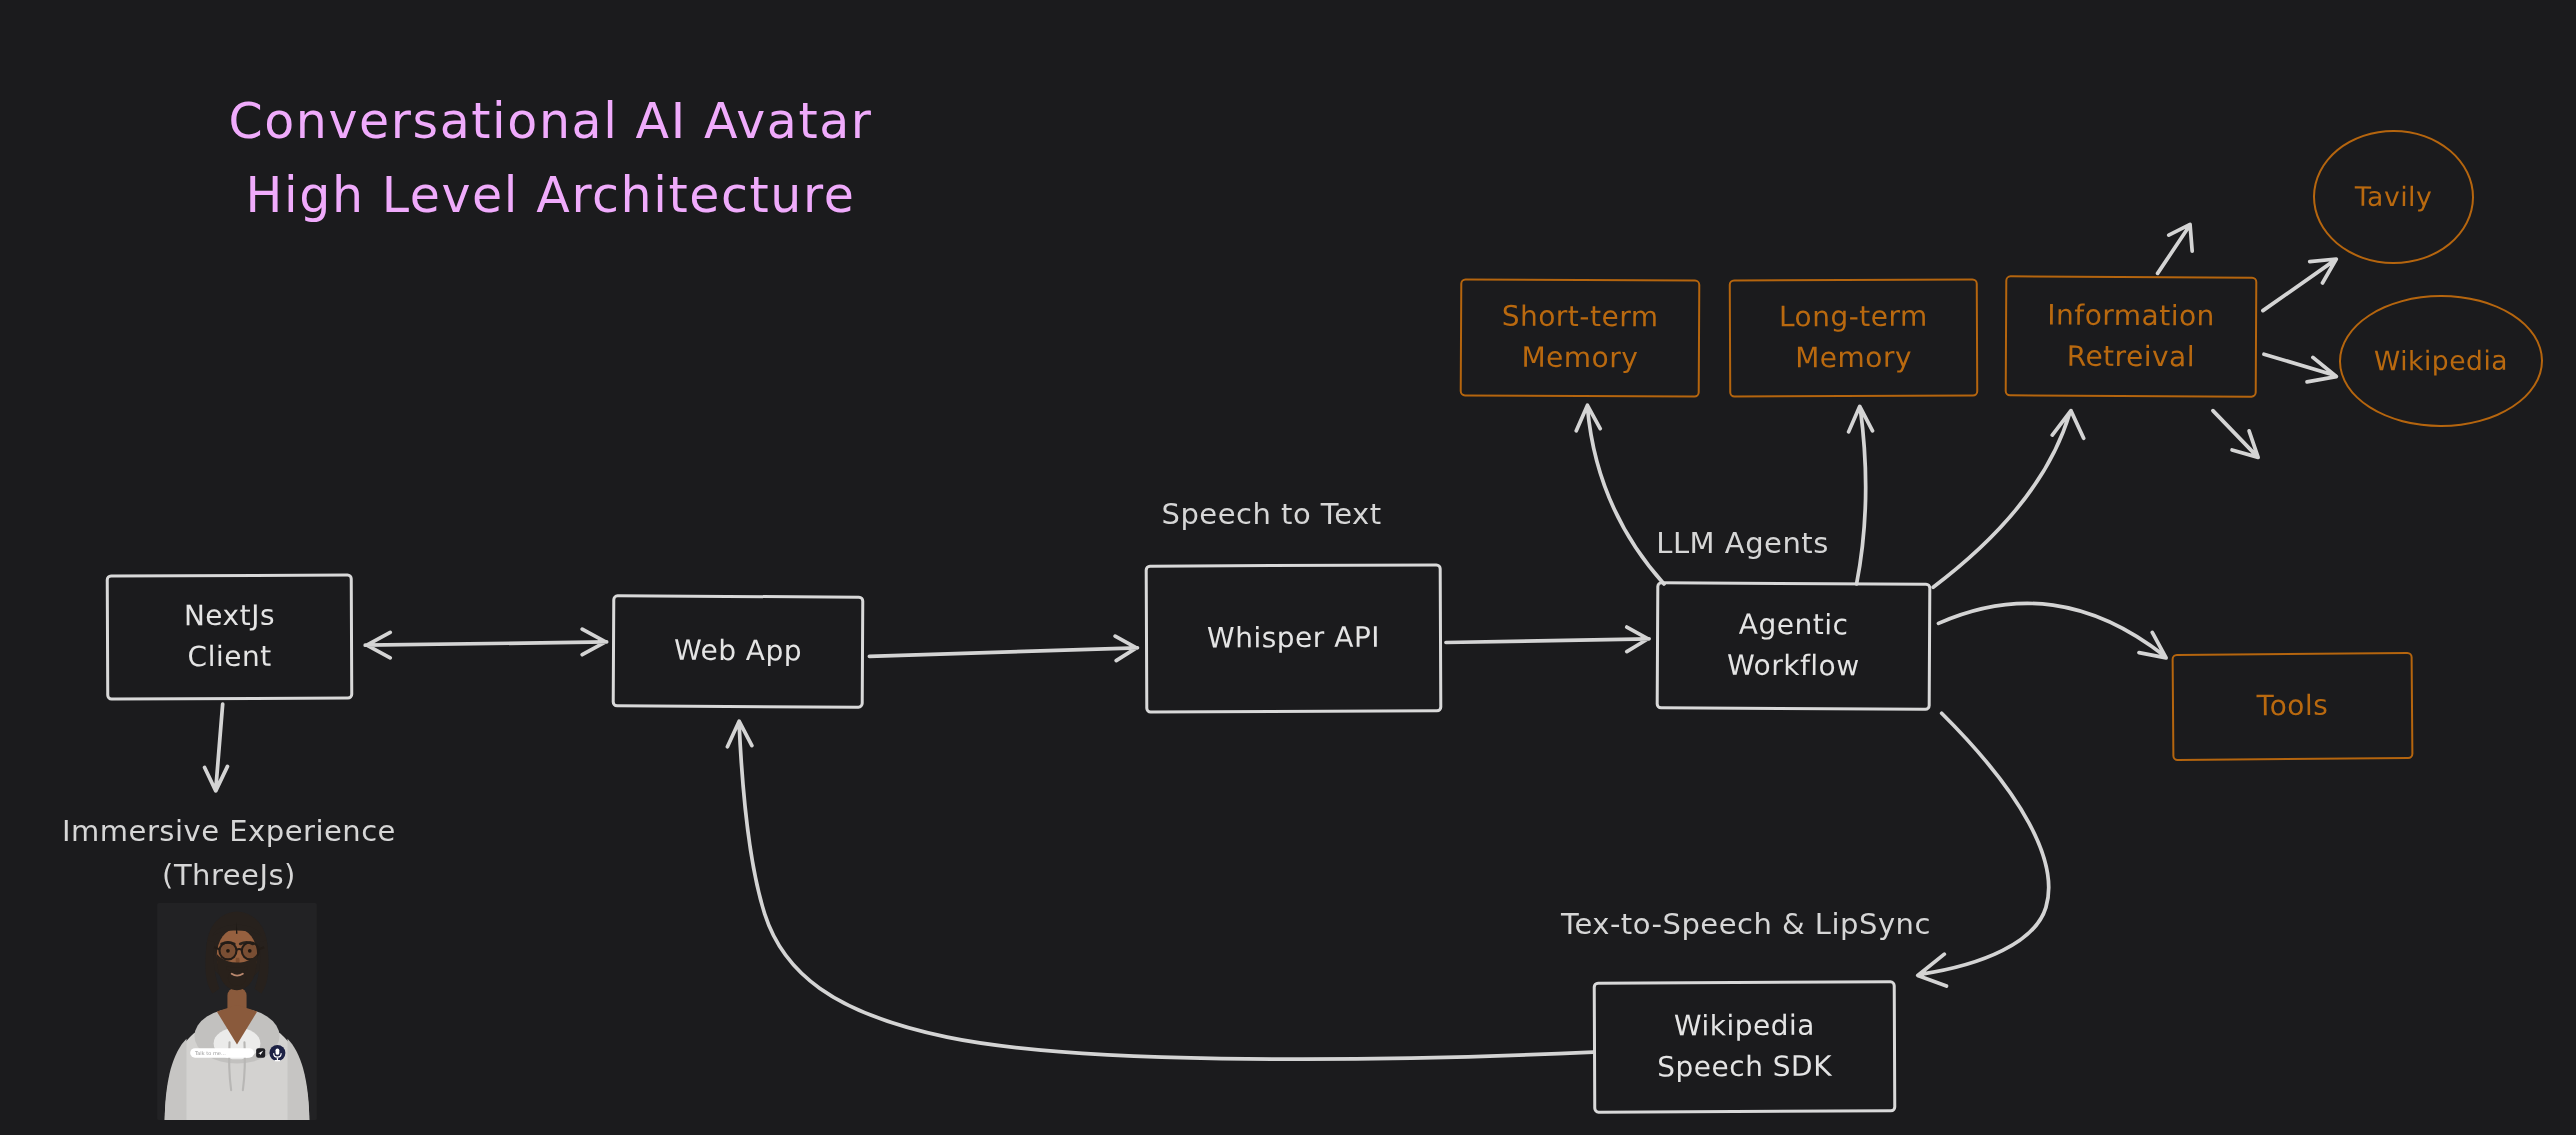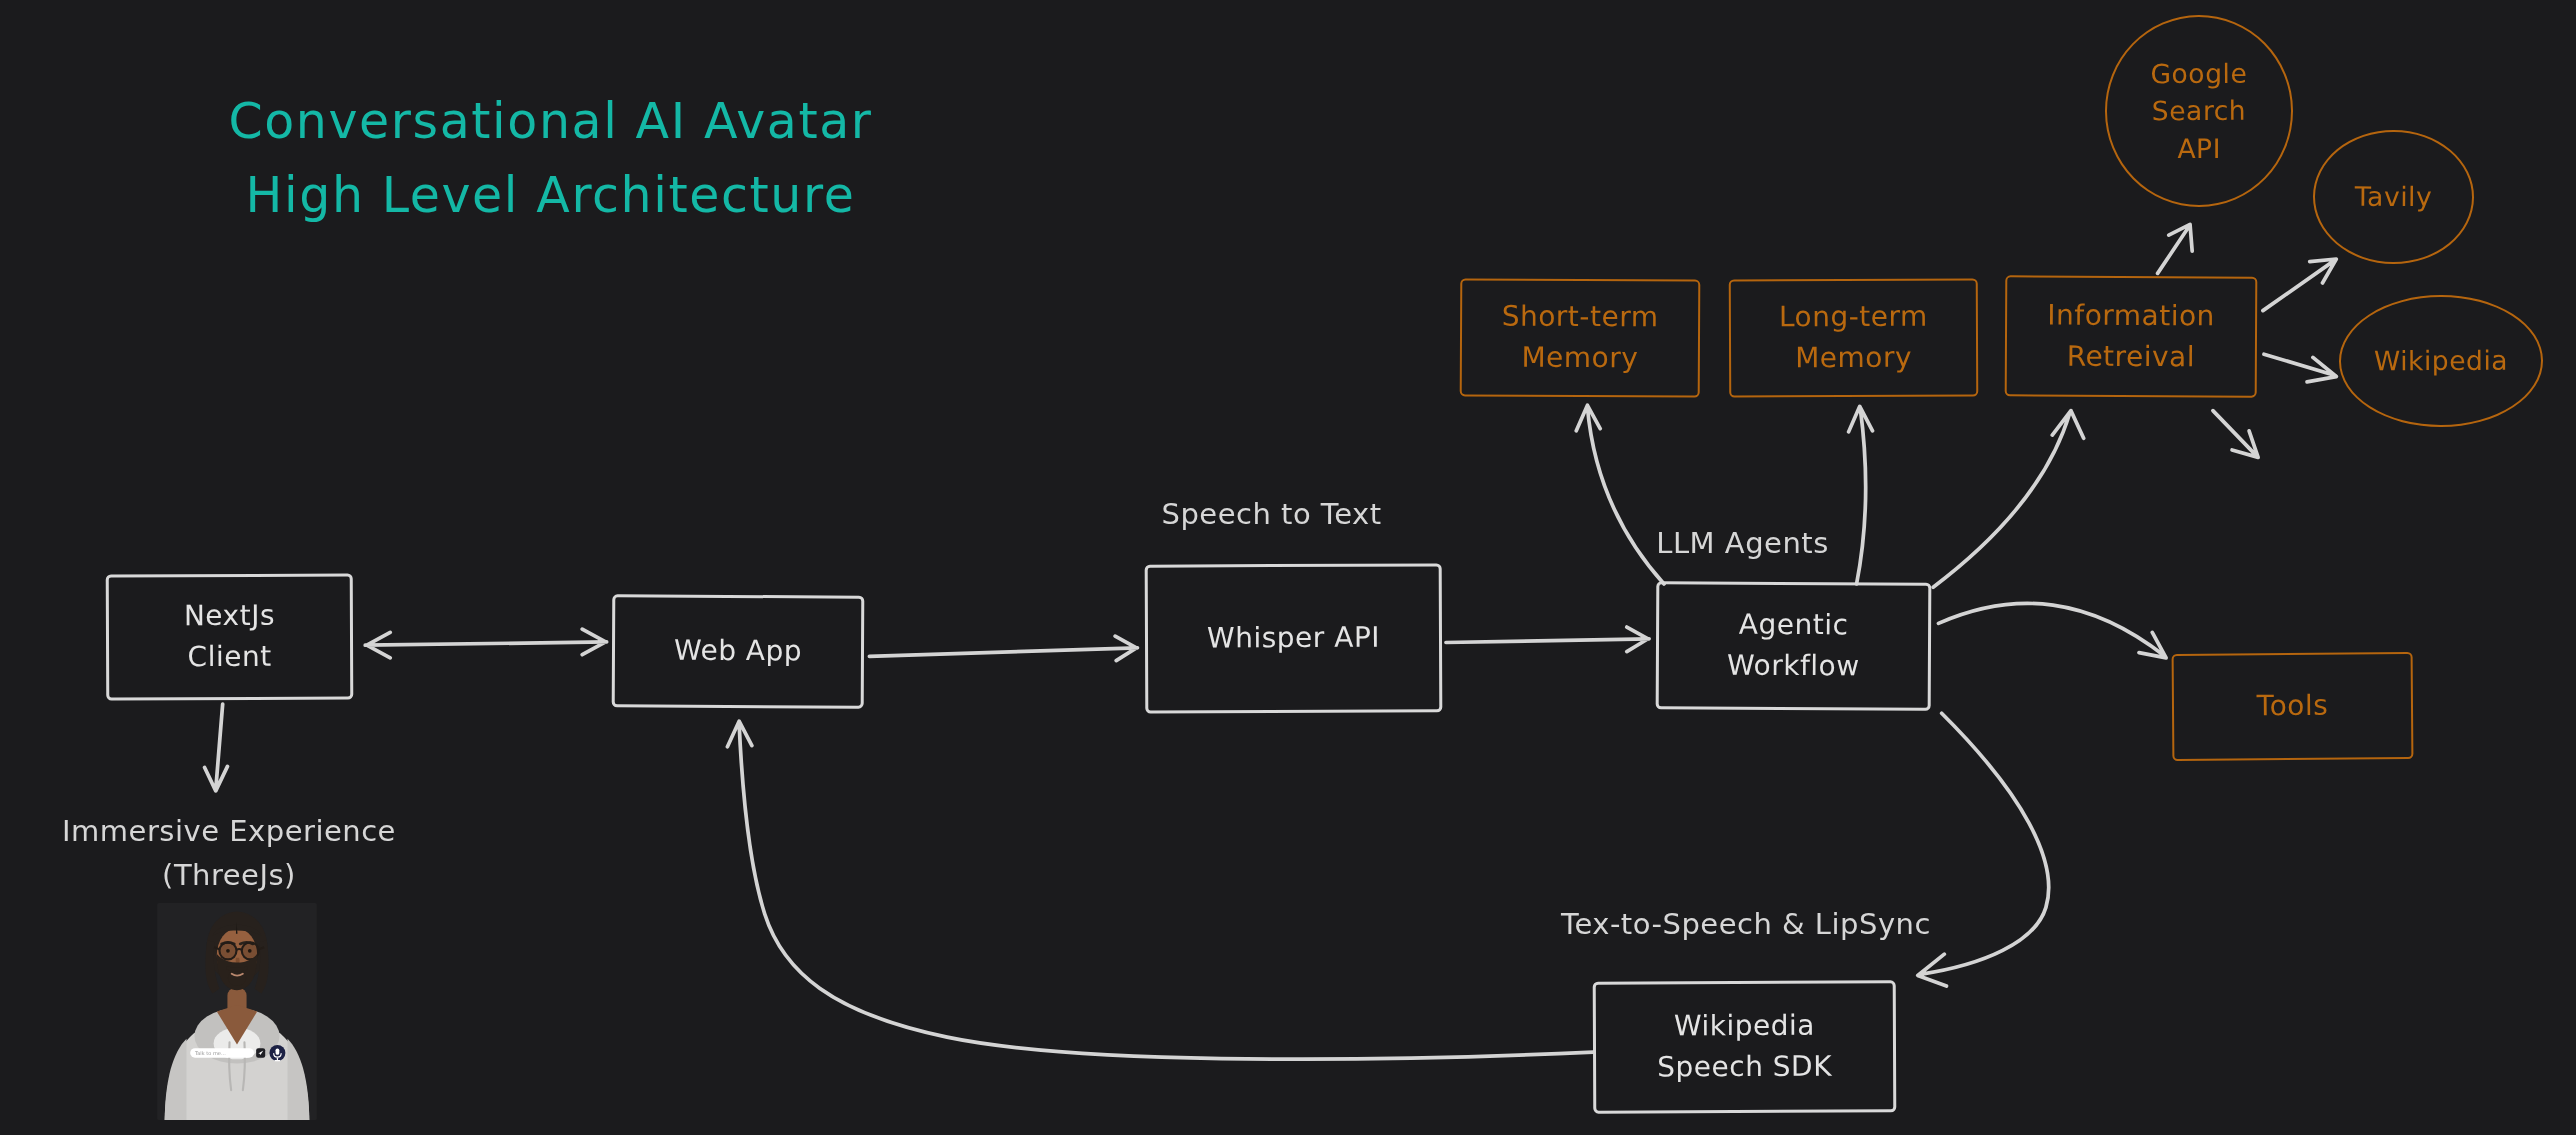--- a/index.html
+++ b/index.html
@@ -6,21 +6,21 @@
   #canvas{
     position:relative;
     width:2576px;height:1135px;
     background:#1b1b1d;
     font-family:"DejaVu Sans", sans-serif;
     overflow:hidden;
   }
   
   .title{
     position:absolute;left:122px;top:85px;width:857px;
-    text-align:center;color:#14b8a6;
+    text-align:center;color:#f0abfc;
     font-size:49px;line-height:1.5;letter-spacing:1.6px;
   }
   
   svg.arrows{position:absolute;left:0;top:0;}
   svg.arrows path{
     fill:none;stroke:#d4d4d4;stroke-width:7;
     stroke-linecap:round;stroke-linejoin:round;
   }
   
   .box{
@@ -127,25 +127,20 @@
 
   <div class="box orange tilt-b" style="left:2005px;top:276px;width:252px;height:121px">
     <div class="lbl">Information
 Retreival</div>
   </div>
 
   <div class="box orange tilt-c" style="left:2172px;top:653px;width:241px;height:107px">
     <div class="lbl">Tools</div>
   </div>
 
-  <div class="ellipse tilt-a" style="left:2105px;top:15.4px;width:188px;height:192px">
-    <div class="lbl">Google
-Search
-API</div>
-  </div>
 
   <div class="ellipse tilt-a" style="left:2339px;top:295px;width:204px;height:132px">
     <div class="lbl">Wikipedia</div>
   </div>
 
   <div class="ellipse tilt-b" style="left:2313px;top:130px;width:161px;height:134px">
     <div class="lbl">Tavily</div>
   </div>
 
 

